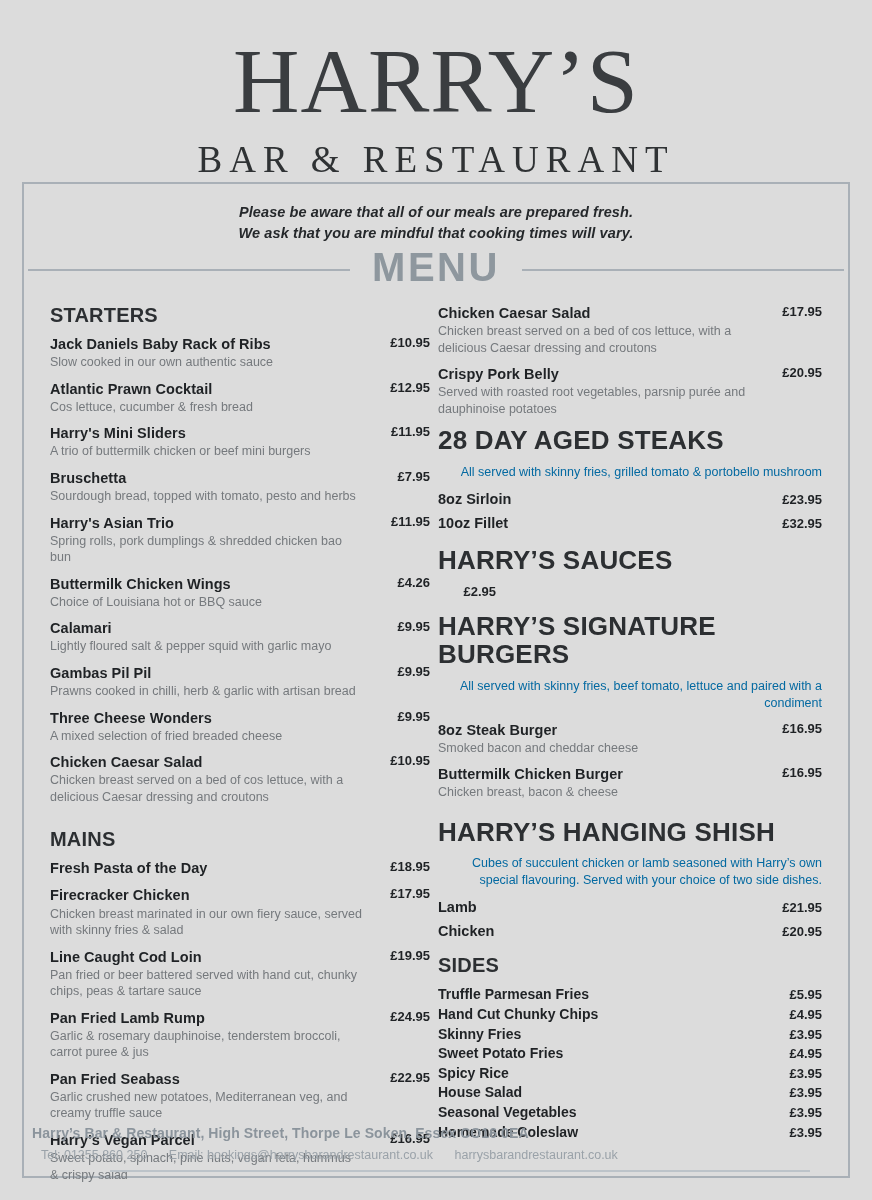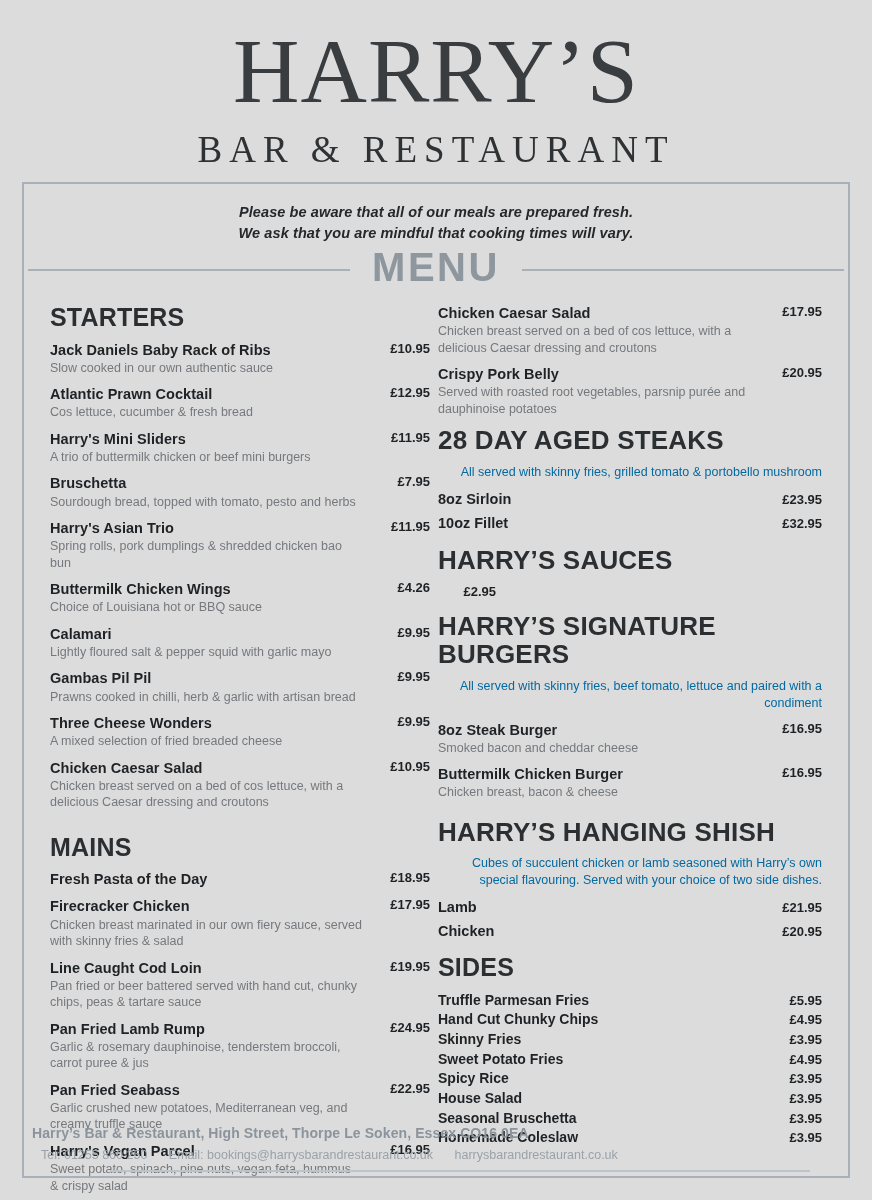--- a/index.html
+++ b/index.html
@@ -10,21 +10,21 @@
     -webkit-font-smoothing:antialiased;
   }
   .page {
     position:relative;
     width:872px; height:1200px;
     background:#dcdcdc;
     overflow:hidden;
   }
 
   
-  .masthead { padding-top:26px; text-align:center; }
+  .masthead { padding-top:36px; text-align:center; }
   .brand-name {
     font-family:"Liberation Serif", "DejaVu Serif", serif;
     font-size:92px;
     line-height:0.98;
     color:#3a3d40;
     letter-spacing:1px;
     font-weight:400;
   }
   .brand-sub {
     font-family:"Liberation Serif", "DejaVu Serif", serif;
@@ -75,21 +75,21 @@
   
   .columns {
     display:flex;
     padding:14px 0 0 0;
   }
   .col { padding:0 0 0 26px; }
   .col.left  { width:406px; }
   .col.right { width:418px; padding-left:8px; padding-right:26px; }
 
   .section-head {
-    font-size:25px;
+    font-size:20px;
     font-weight:bold;
     color:#2c2f32;
     letter-spacing:0.2px;
     line-height:1.1;
     margin-bottom:9px;
   }
   .section-head.big { font-size:26px; }
   .section-note {
     font-size:12.5px;
     color:#0369a1;
@@ -434,21 +434,21 @@
             </div>
             <div class="row sides">
               <div class="r-name">Spicy Rice</div>
               <div class="r-price">£3.95</div>
             </div>
             <div class="row sides">
               <div class="r-name">House Salad</div>
               <div class="r-price">£3.95</div>
             </div>
             <div class="row sides">
-              <div class="r-name">Seasonal Bruschetta</div>
+              <div class="r-name">Seasonal Vegetables</div>
               <div class="r-price">£3.95</div>
             </div>
             <div class="row sides">
               <div class="r-name">Homemade Coleslaw</div>
               <div class="r-price">£3.95</div>
             </div>
           </div>
 
       </div>
     </div>

